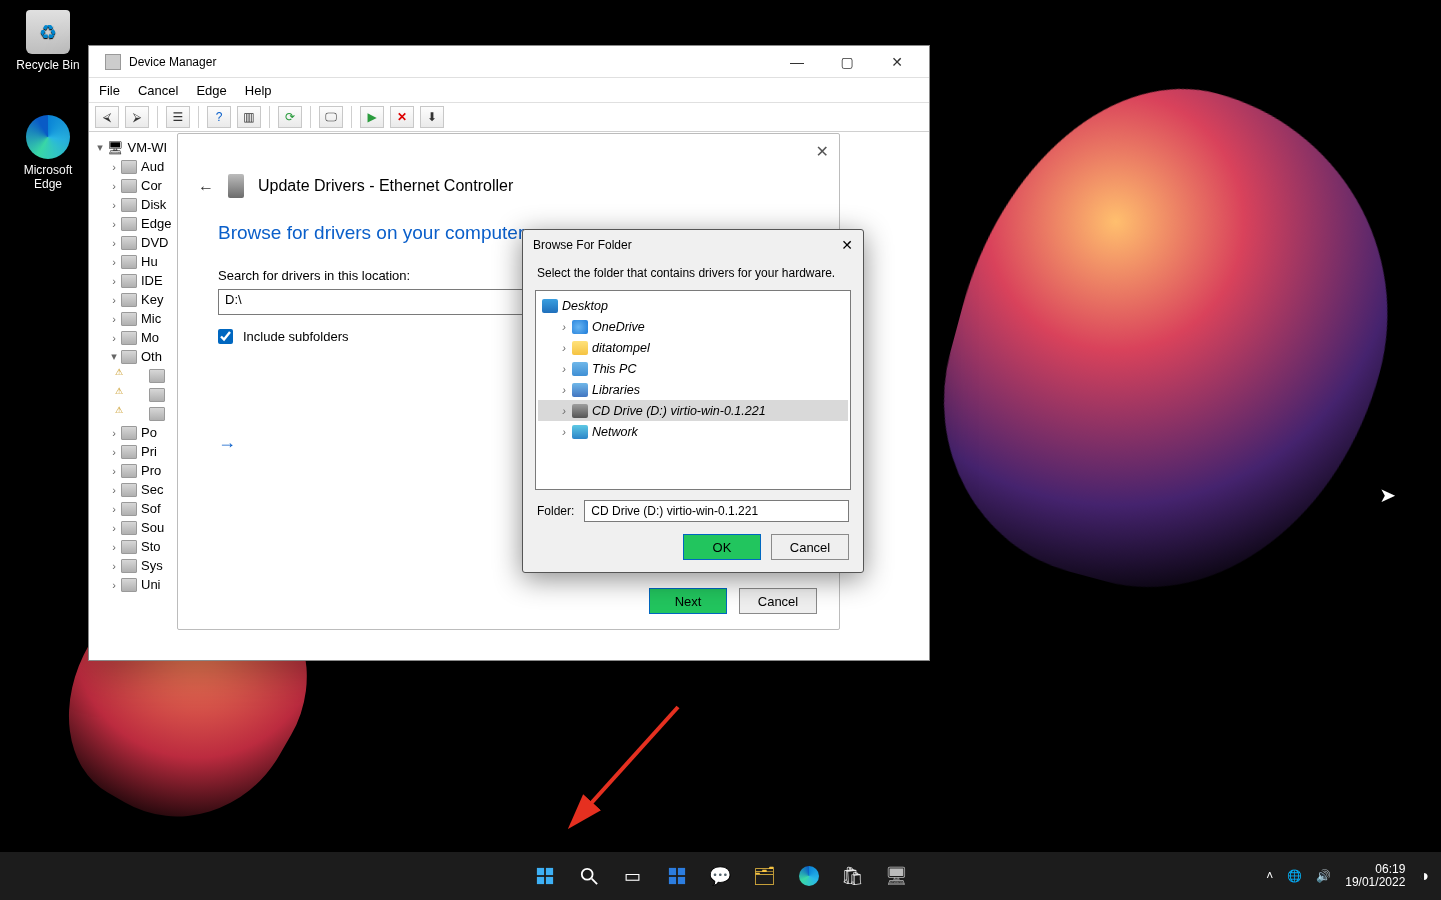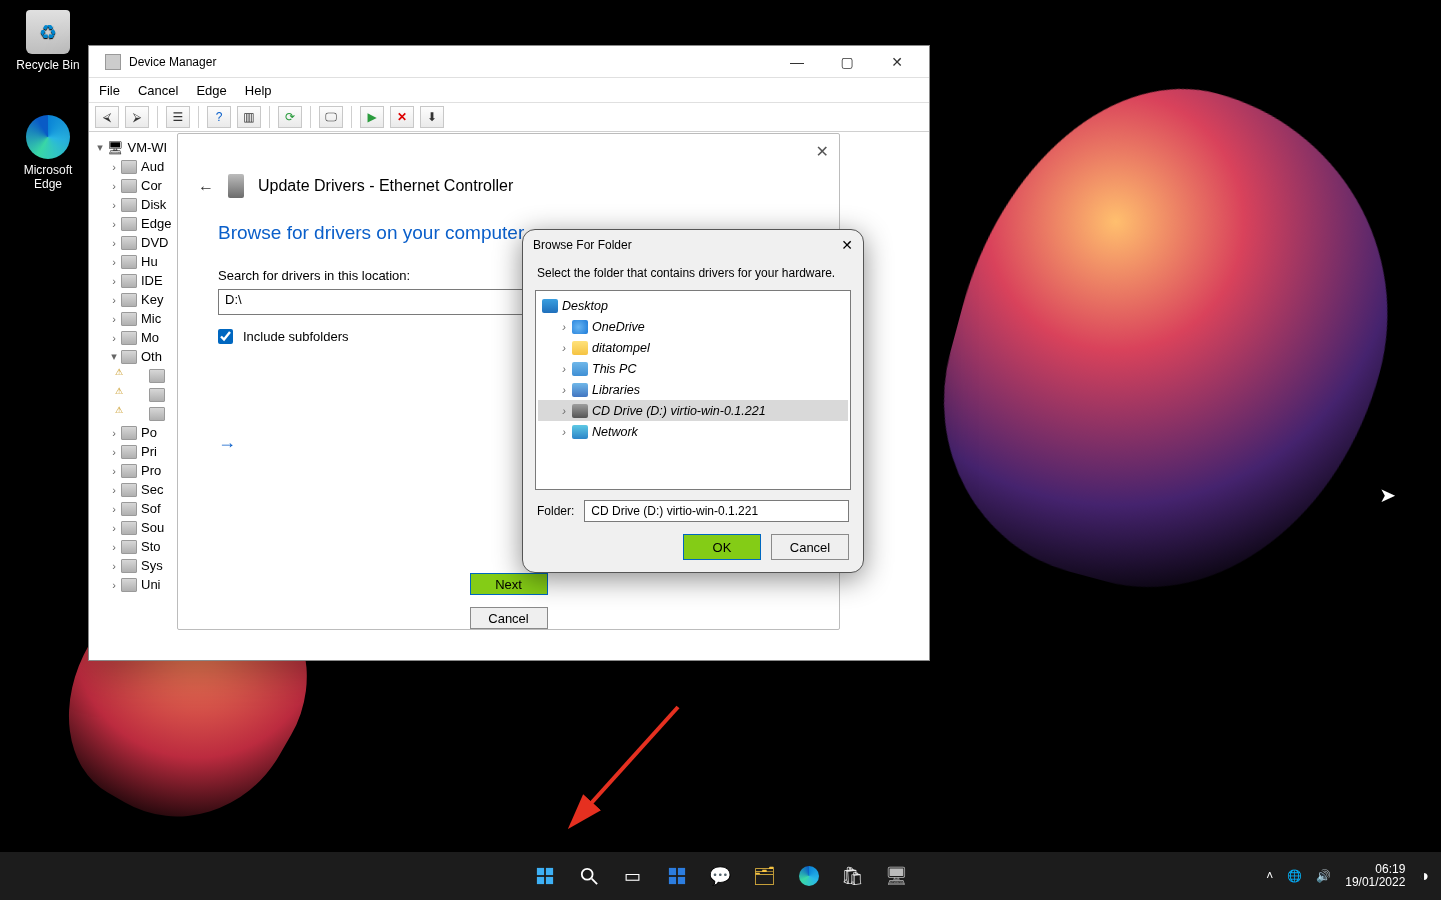--- a/index.html
+++ b/index.html
@@ -56,25 +56,25 @@
   .wizard-body{padding:0 40px;flex:1;font-size:13px;color:#000;}
   .wizard-body h2{color:#0a5fca;font-weight:normal;font-size:19px;margin:8px 0 24px;}
   .field-row{margin-top:6px;display:flex;gap:8px;}
   .pathbox{height:26px;flex:1;border:1px solid #7a7a7a;padding:2px 6px;font-size:13px;}
   .cb{margin-top:14px;display:flex;align-items:center;gap:10px;font-size:13px;}
   .cb input{accent-color:#0067c0;width:15px;height:15px;}
   .linkrow{margin-top:86px;display:flex;gap:12px;}
   .linkrow .arrow2{color:#0a5fca;font-size:18px;margin-top:2px;}
   .linkrow .lt{color:#0a5fca;font-size:17px;}
   .linkrow .ld{color:#0a5fca;font-size:12px;margin-top:4px;line-height:1.35;}
-  .wizard-buttons{height:56px;display:flex;align-items:center;justify-content:flex-end;gap:12px;padding:0 22px;flex-direction:column;}
+  .wizard-buttons{height:56px;display:flex;align-items:center;justify-content:flex-end;gap:12px;padding:0 22px;}
   .btn{min-width:78px;height:26px;border:1px solid #8a8a8a;background:#efefef;font-size:13px;display:flex;align-items:center;justify-content:center;}
-  .btn.primary{border:1px solid #0067c0;color:#000;background:#84cc16;}
-  
-  .bff{position:absolute;left:522px;top:229px;width:342px;height:344px;background:#f0f0f0;border:1px solid #555;border-radius:13px;box-shadow:0 6px 28px rgba(0,0,0,.45);display:flex;flex-direction:column;}
+  .btn.primary{border:1px solid #0067c0;color:#000;background:#22c55e;}
+  
+  .bff{position:absolute;left:522px;top:229px;width:342px;height:344px;background:#f0f0f0;border:1px solid #555;border-radius:3px;box-shadow:0 6px 28px rgba(0,0,0,.45);display:flex;flex-direction:column;}
   .bff-title{height:30px;display:flex;align-items:center;padding:0 10px;font-size:12px;color:#000;}
   .bff-title .close2{margin-left:auto;font-size:14px;}
   .bff-msg{padding:6px 14px 10px;font-size:12px;color:#000;}
   .bff-tree{margin:0 12px;border:1px solid #7a7a7a;background:#fff;flex:1;padding:4px 2px;font-size:12.5px;overflow:hidden;}
   .fnode{display:flex;align-items:center;height:21px;white-space:nowrap;font-style:italic;}
   .fnode .ar{width:16px;text-align:center;color:#666;font-size:11px;}
   .fnode .fico{width:16px;height:14px;margin-right:4px;border-radius:2px;display:inline-block;}
   .ic-desktop{background:linear-gradient(#3a9fe0,#1f6fbb);}
   .ic-cloud{background:radial-gradient(circle at 40% 50%,#68b5f2 0%,#1e7bd8 100%);border-radius:50%;}
   .ic-folder{background:linear-gradient(#ffe27a,#f5c342);}

